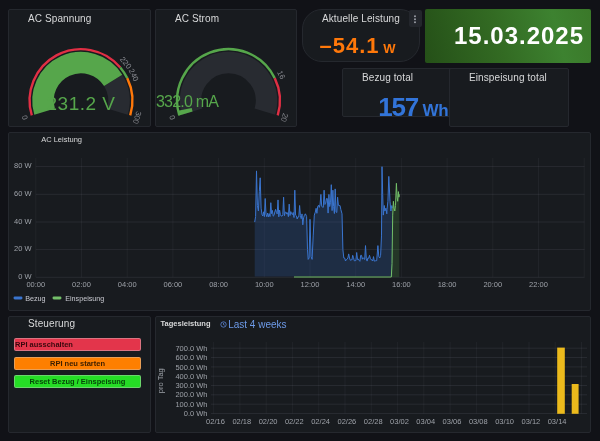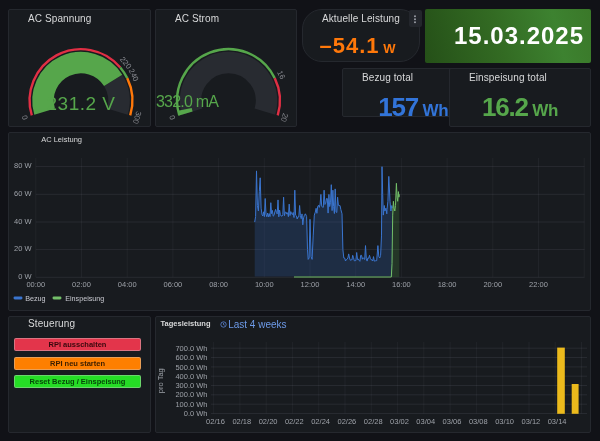--- a/index.html
+++ b/index.html
@@ -56,23 +56,22 @@
 
 <div class="panel" style="left:425px;top:9px;width:166px;height:54px;background:linear-gradient(75deg, #255018, #336b23 45%, #3d8230 78%, #3a7829);border:none;">
   <div class="vrow" style="top:13px;color:#ffffff;font-size:24px;font-weight:bold;letter-spacing:1px;transform:translateX(-3px);margin-left:28px;">15.03.2025</div>
 </div>
 
 <div class="panel" style="left:302px;top:67.5px;width:142.5px;height:49px;margin-left:40px;">
   <div class="title">Bezug total</div>
   <div class="vrow" style="top:88px;color:#3274d9;font-size:26px;font-weight:bold;letter-spacing:-1.2px;top:23.5px;">157<span class="suf" style="font-size:17px;letter-spacing:-0.3px;"> Wh</span></div>
 </div>
 
-<div class="panel" style="left:449px;top:67.5px;width:142px;height:59.5px;">
+<div class="panel" style="left:449px;top:67.5px;width:120px;height:59.5px;">
   <div class="title">Einspeisung total</div>
-  <div class="vrow" style="top:23.5px;color:#56a64b;font-size:26px;font-weight:bold;letter-spacing:-1.2px;">16.2<span class="suf" style="font-size:17px;letter-spacing:-0.3px;"> Wh</span></div>
 </div>
 
 <div class="panel" style="left:8px;top:131.5px;width:583px;height:179.5px;"></div>
 <div style="position:absolute;left:13.2px;top:135.3px;font-size:7.5px;font-weight:normal;color:#d8d9da;margin-left:28px;">AC Leistung</div>
 <svg width="600" height="441" style="position:absolute;left:0;top:0">
       <line x1="35.8" y1="277.3" x2="584.5" y2="277.3" stroke="rgba(204,204,220,0.09)" stroke-width="1"></line>
       <line x1="35.8" y1="249.6" x2="584.5" y2="249.6" stroke="rgba(204,204,220,0.09)" stroke-width="1"></line>
       <line x1="35.8" y1="222.0" x2="584.5" y2="222.0" stroke="rgba(204,204,220,0.09)" stroke-width="1"></line>
       <line x1="35.8" y1="194.3" x2="584.5" y2="194.3" stroke="rgba(204,204,220,0.09)" stroke-width="1"></line>
       <line x1="35.8" y1="166.6" x2="584.5" y2="166.6" stroke="rgba(204,204,220,0.09)" stroke-width="1"></line>
@@ -111,21 +110,21 @@
       <path d="M 254.7 222.1 L 255.6 216.5 L 256.5 170.9 L 257.4 205.5 L 258.4 211.0 L 259.3 191.6 L 260.2 177.8 L 261.1 208.2 L 262.0 214.5 L 262.8 216.0 L 263.6 211.8 L 264.4 216.6 L 265.2 198.5 L 266.0 214.2 L 266.8 216.7 L 267.6 213.0 L 268.4 216.9 L 269.2 213.6 L 270.0 216.6 L 270.8 202.7 L 271.6 213.7 L 272.4 210.4 L 273.2 216.2 L 274.0 215.4 L 274.8 212.0 L 275.6 209.4 L 276.4 212.4 L 277.2 213.9 L 278.0 199.9 L 278.8 216.8 L 279.6 210.1 L 280.4 214.8 L 281.2 216.0 L 282.0 216.2 L 282.8 214.7 L 283.6 197.2 L 284.4 215.7 L 285.2 212.4 L 286.0 211.9 L 286.8 214.1 L 287.6 212.7 L 288.4 216.7 L 289.2 204.1 L 290.0 215.5 L 290.8 211.6 L 291.6 213.7 L 292.4 214.6 L 293.2 212.4 L 294.0 217.5 L 294.8 190.2 L 295.6 215.2 L 296.4 215.8 L 297.2 219.0 L 298.0 216.7 L 298.8 217.0 L 299.6 205.5 L 300.4 215.6 L 301.2 218.7 L 302.0 213.9 L 302.8 224.8 L 303.6 217.8 L 304.4 215.4 L 305.4 213.8 L 306.6 216.5 L 307.5 249.7 L 308.2 259.4 L 309.1 258.0 L 310.0 219.3 L 311.1 256.6 L 312.1 259.4 L 313.2 235.9 L 314.3 215.1 L 315.3 212.1 L 316.1 208.3 L 316.9 213.3 L 317.7 206.4 L 318.5 205.3 L 319.3 207.4 L 320.1 204.1 L 320.9 194.4 L 321.7 206.1 L 322.5 207.2 L 323.3 207.3 L 324.1 190.2 L 324.9 204.5 L 325.7 203.3 L 326.5 198.5 L 327.3 198.5 L 328.1 213.1 L 328.9 194.4 L 329.7 206.6 L 330.5 202.8 L 331.3 184.7 L 332.1 210.6 L 332.9 190.2 L 333.6 206.4 L 334.4 213.5 L 335.2 188.9 L 336.0 211.9 L 336.8 212.5 L 337.6 197.2 L 338.4 205.3 L 339.2 205.5 L 340.0 205.5 L 340.8 209.4 L 342.0 213.8 L 342.9 249.7 L 343.8 258.0 L 344.7 258.0 L 345.5 261.0 L 346.3 259.6 L 347.1 259.2 L 347.9 257.9 L 348.7 253.9 L 349.5 258.0 L 350.3 260.3 L 351.1 259.7 L 351.9 260.0 L 352.7 255.3 L 353.5 257.6 L 354.3 260.8 L 355.1 260.7 L 355.9 260.5 L 356.7 252.5 L 357.5 259.5 L 358.3 259.1 L 359.1 260.3 L 359.9 261.3 L 360.7 255.3 L 361.5 255.3 L 362.3 259.2 L 363.1 257.7 L 363.9 258.7 L 364.7 259.4 L 365.5 245.6 L 366.3 258.7 L 367.1 261.1 L 367.9 257.9 L 368.7 258.3 L 369.5 255.3 L 370.3 258.3 L 371.1 259.8 L 371.9 259.8 L 372.7 261.0 L 373.5 256.6 L 374.3 261.1 L 375.1 261.1 L 375.9 260.5 L 376.7 260.7 L 377.9 245.6 L 378.8 256.6 L 379.7 258.0 L 380.6 255.3 L 381.5 235.9 L 382.0 166.7 L 382.7 194.4 L 383.3 215.1 L 384.3 205.5 L 384.9 211.0 L 385.9 208.2 L 386.8 213.8 L 387.0 209.6 L 387.9 201.3 L 388.8 176.4 L 390.0 201.3 L 390.9 211.0 L 391.8 205.5 L 392.3 208.2" fill="none" stroke="#3a75cf" stroke-width="1"></path>
       <path d="M 294.0 277.0 L 391.3 277.0 L 392.0 263.6 L 392.7 215.1 L 393.4 201.3 L 394.1 208.2 L 394.8 211.0 L 395.5 205.5 L 396.4 183.3 L 397.1 197.2 L 397.7 201.3 L 398.4 191.6 L 398.9 197.2 L 399.3 194.4" fill="none" stroke="#73bf69" stroke-width="1"></path>
       <rect x="13.5" y="296.6" width="9" height="2.8" rx="1.4" fill="#3a75cf"></rect>
       <text x="25.2" y="301.3" fill="#c8c9d0" font-size="7.2">Bezug</text>
       <rect x="52.5" y="296.6" width="9" height="2.8" rx="1.4" fill="#73bf69"></rect>
       <text x="65.2" y="301.3" fill="#c8c9d0" font-size="7.2">Einspeisung</text>
     </svg>
 
 <div class="panel" style="left:8px;top:316px;width:142.5px;height:116.5px;">
   <div class="title" style="top:1.4px;">Steuerung</div>
-  <div style="position:absolute;left:5px;top:21px;width:127px;height:13px;background:#e3354b;border:1px solid rgba(205,205,205,0.42);border-radius:2px;color:#38080d;font-size:7.5px;font-weight:bold;text-align:center;line-height:12.8px;">RPI ausschalten</div>
+  <div style="position:absolute;left:5px;top:21px;width:127px;height:13px;background:#e3354b;border:1px solid rgba(205,205,205,0.42);border-radius:2px;color:#38080d;font-size:7.5px;font-weight:bold;line-height:12.8px;">RPI ausschalten</div>
   <div style="position:absolute;left:5px;top:39.5px;width:127px;height:13px;background:#fe7f00;border:1px solid rgba(205,205,205,0.42);border-radius:2px;color:#3f2000;font-size:7.5px;font-weight:bold;text-align:center;line-height:12.8px;">RPI neu starten</div>
   <div style="position:absolute;left:5px;top:57.8px;width:127px;height:13px;background:#25dd25;border:1px solid rgba(205,205,205,0.42);border-radius:2px;color:#06470a;font-size:7.5px;font-weight:bold;text-align:center;line-height:12.8px;">Reset Bezug / Einspeisung</div>
 </div>
 
 <div class="panel" style="left:155px;top:316px;width:436px;height:116.5px;"></div>
 <div style="position:absolute;left:160.6px;top:318.6px;font-size:7.5px;font-weight:bold;color:#d8d9da;">Tagesleistung</div>
 <svg width="7" height="7" style="position:absolute;left:220.3px;top:321.2px;" viewBox="0 0 12 12">
   <circle cx="6" cy="6" r="4.6" fill="none" stroke="#6e9fff" stroke-width="1.1"></circle>
   <path d="M6 3.4 V6 L8 7.2" fill="none" stroke="#6e9fff" stroke-width="1.1"></path>
 </svg>

